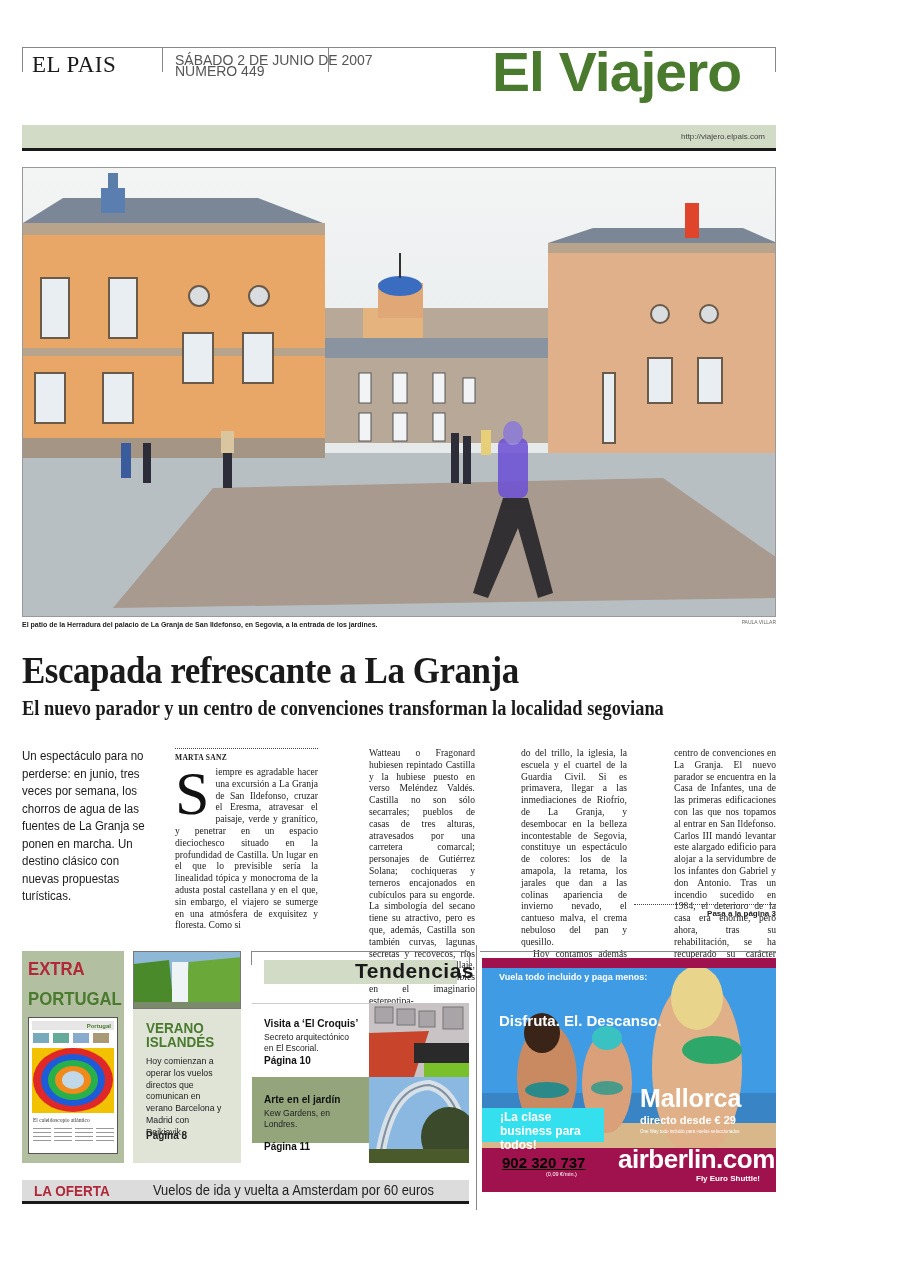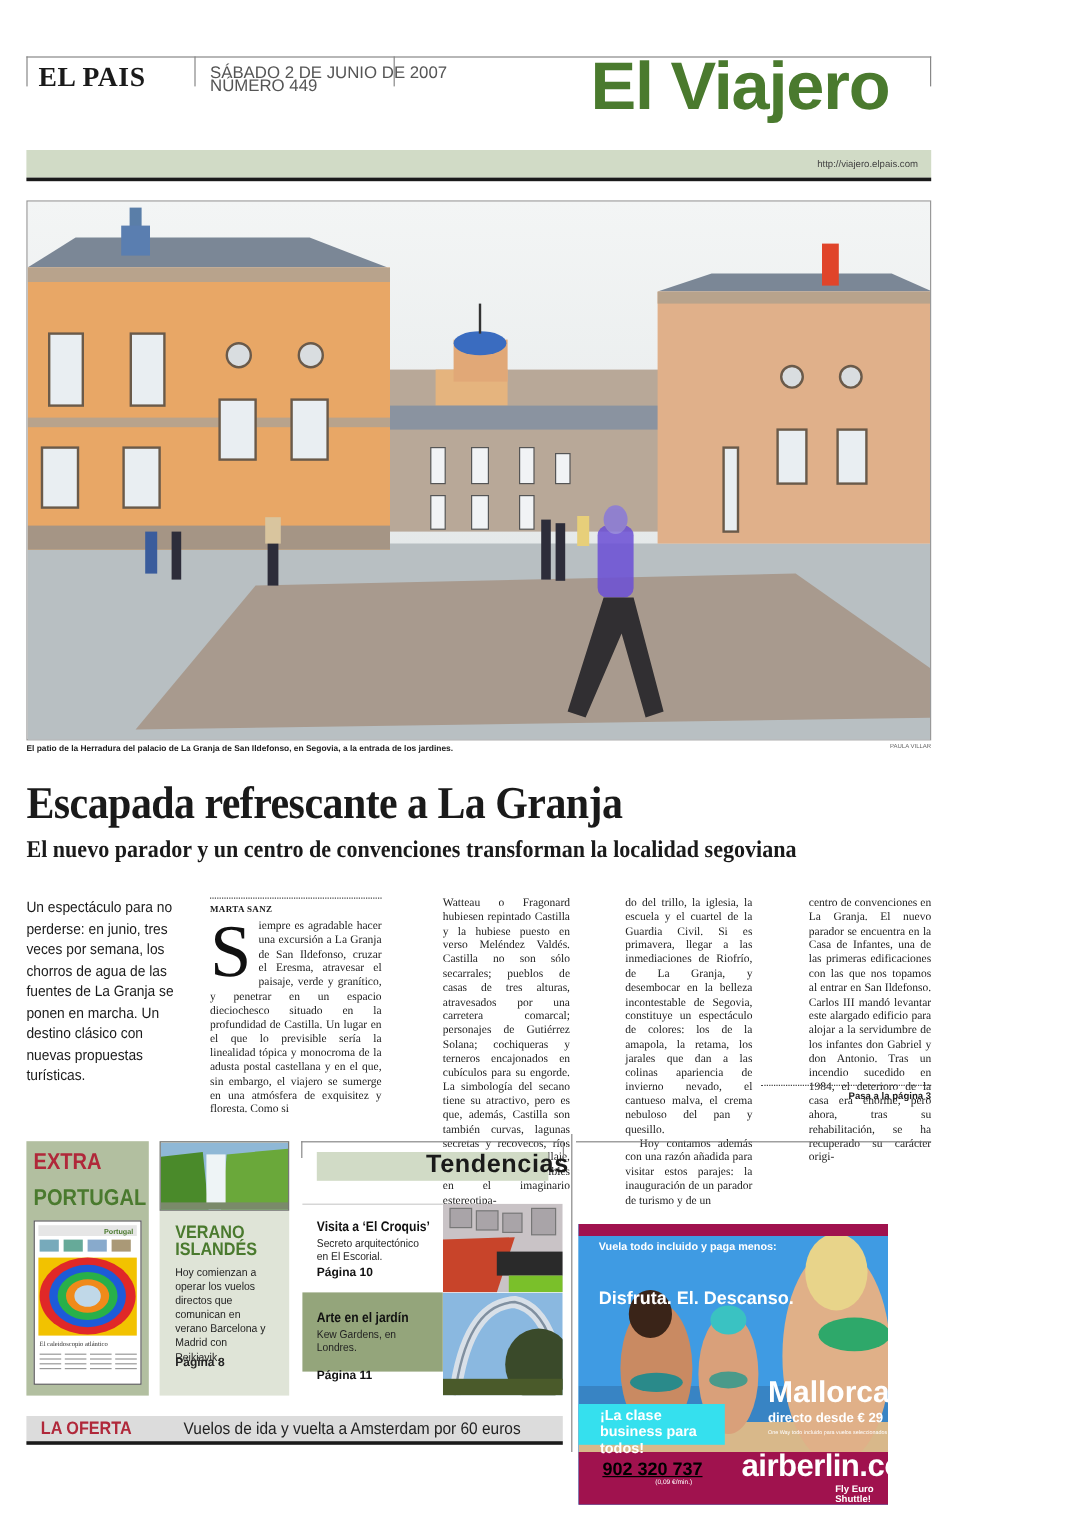--- a/index.html
+++ b/index.html
@@ -2,21 +2,21 @@
 <html><head>
 <meta charset="utf-8">
 <style>
   * { box-sizing: border-box; margin: 0; padding: 0; }
   body { width: 900px; height: 1273px; background: #fff; position: relative; overflow: hidden; font-family: "Liberation Sans", sans-serif; color: #1a1a1a; }
   .abs { position: absolute; }
 
   
   .mast-top-rule { left: 22px; top: 47px; width: 754px; height: 1px; background: #888; }
   .mast-vline { width: 1px; background: #888; }
-  .elpais { left: 32px; top: 52px; font-family: "Liberation Serif", serif; font-weight: bold; font-size: 23px; letter-spacing: 0.5px; color: #1a1a1a; }
+  .elpais { left: 32px; top: 52px; font-family: "Liberation Serif", serif; font-weight: normal; font-size: 23px; letter-spacing: 0.5px; color: #1a1a1a; }
   .dateinfo { left: 175px; top: 55px; font-size: 14px; line-height: 11px; color: #555; }
   .viajero { left: 492px; top: 44px; font-family: "Liberation Sans", sans-serif; font-weight: bold; font-size: 56px; letter-spacing: -1px; color: #4a7a2e; transform: scaleX(1.02); transform-origin: left; line-height: 1; }
   .greenbar { left: 22px; top: 125px; width: 754px; height: 23px; background: #d1dbc6; }
   .url { right: 135px; top: 132px; font-size: 8px; color: #444; }
   .blackrule { left: 22px; top: 148px; width: 754px; height: 3px; background: #1a1a1a; }
 
   
   .photo { left: 22px; top: 167px; width: 754px; height: 450px; overflow: hidden; border: 1px solid #999; }
   .caption { left: 22px; top: 621px; font-size: 7px; font-weight: bold; color: #222; }
   .credit { right: 124px; top: 619px; font-size: 5px; color: #666; }
@@ -59,21 +59,21 @@
 
   .oferta-band { left: 22px; top: 1180px; width: 447px; height: 21px; background: #dcdcdc; }
   .oferta-rule { left: 22px; top: 1201px; width: 447px; height: 3px; background: #1a1a1a; }
   .oferta-label { left: 34px; top: 1182px; font-size: 15px; font-weight: bold; color: #b0283a; transform: scaleX(0.9); transform-origin: left; }
   .oferta-text { left: 153px; top: 1182px; font-size: 14px; color: #222; transform: scaleX(0.92); transform-origin: left; white-space: nowrap; }
 
   .vdiv { left: 476px; top: 945px; width: 1px; height: 265px; background: #888; }
   .topdiv-r { left: 480px; top: 951px; width: 296px; height: 1px; background: #888; }
 
   
-  .ad { left: 482px; top: 1020px; width: 258px; height: 234px; overflow: hidden; background: #3a9ae0; }
+  .ad { left: 482px; top: 958px; width: 294px; height: 234px; overflow: hidden; background: #3a9ae0; }
   .ad-topbar { left: 0; top: 0; width: 294px; height: 10px; background: #a0124e; }
   .ad-botbar { left: 0; top: 190px; width: 294px; height: 44px; background: #a0124e; }
   .ad-t1 { left: 17px; top: 14px; font-size: 9px; font-weight: bold; color: #fff; }
   .ad-t2 { left: 17px; top: 26px; font-size: 15px; font-weight: bold; color: #fff; margin-top: 28px; }
   .ad-cyan { left: 0; top: 150px; width: 122px; height: 34px; background: #35e0ee; }
   .ad-cyan-t { left: 18px; top: 152px; font-size: 12px; line-height: 14px; font-weight: bold; color: #fff; }
   .ad-mall { left: 158px; top: 128px; font-size: 25px; font-weight: bold; color: #fff; line-height: 1; }
   .ad-dir { left: 158px; top: 156px; font-size: 11px; font-weight: bold; color: #fff; }
   .ad-small { left: 158px; top: 171px; font-size: 4.5px; color: #fff; }
   .ad-phone { left: 20px; top: 196px; font-size: 15px; font-weight: bold; color: #000000; text-decoration: underline; }

